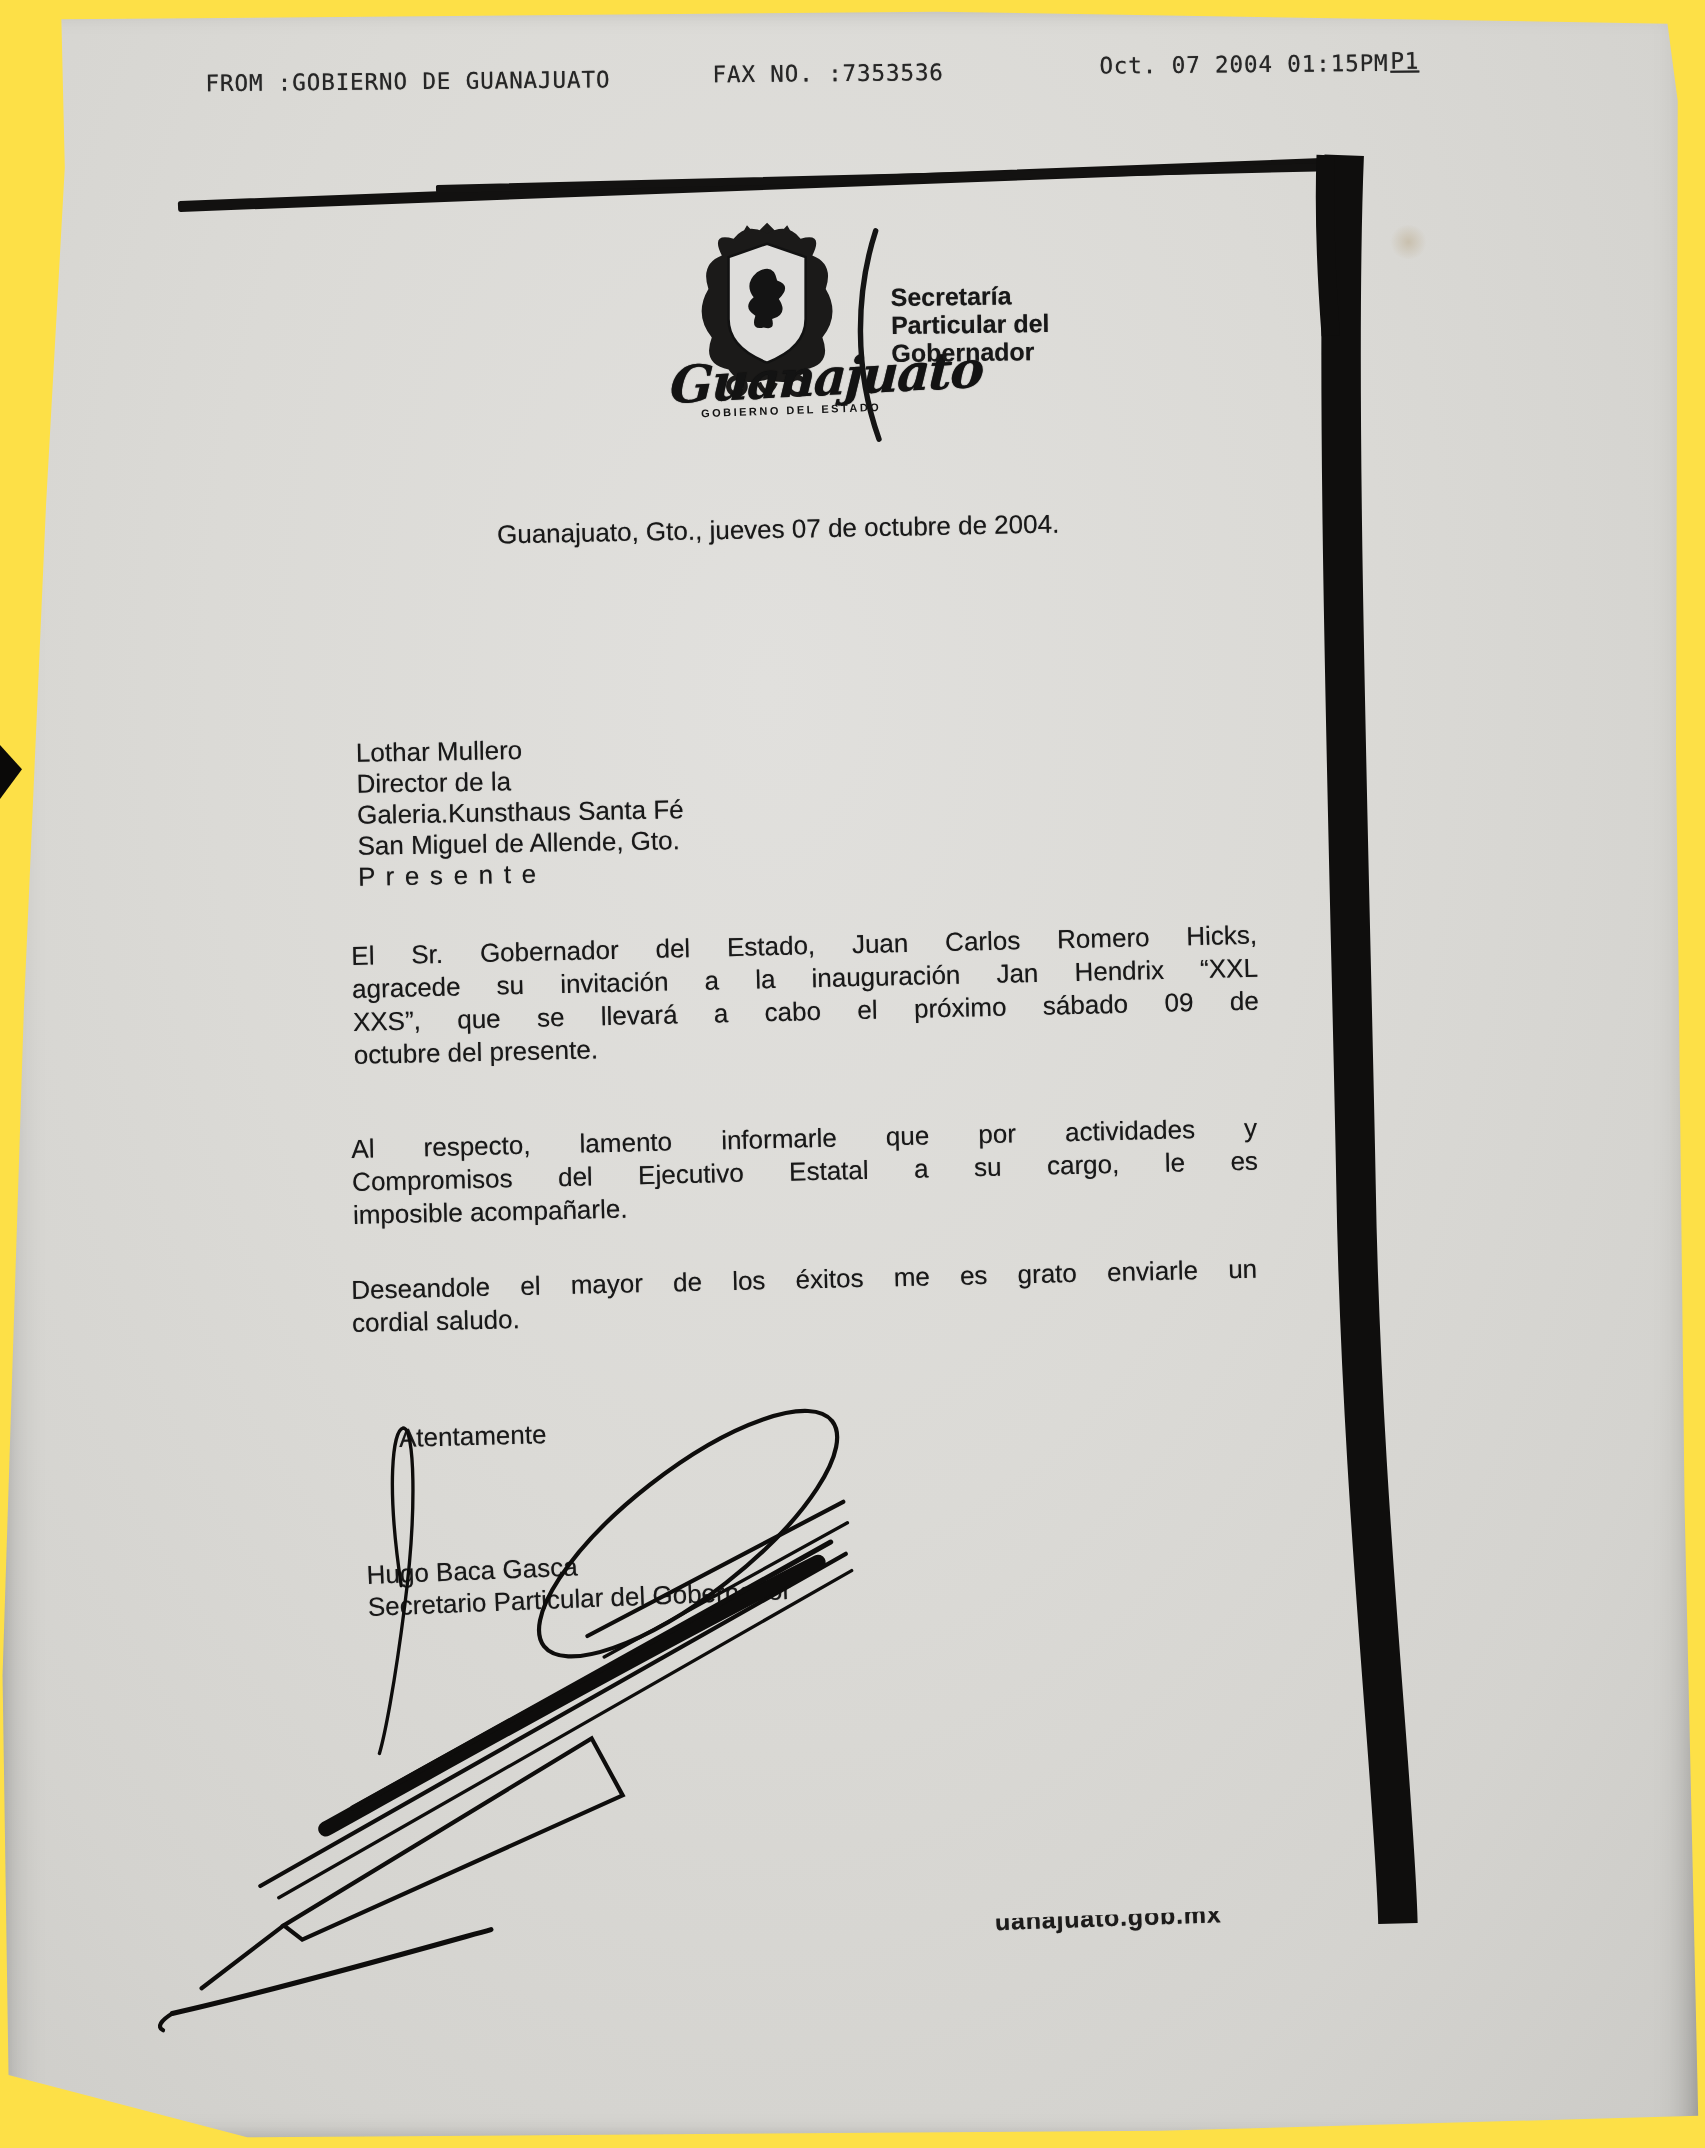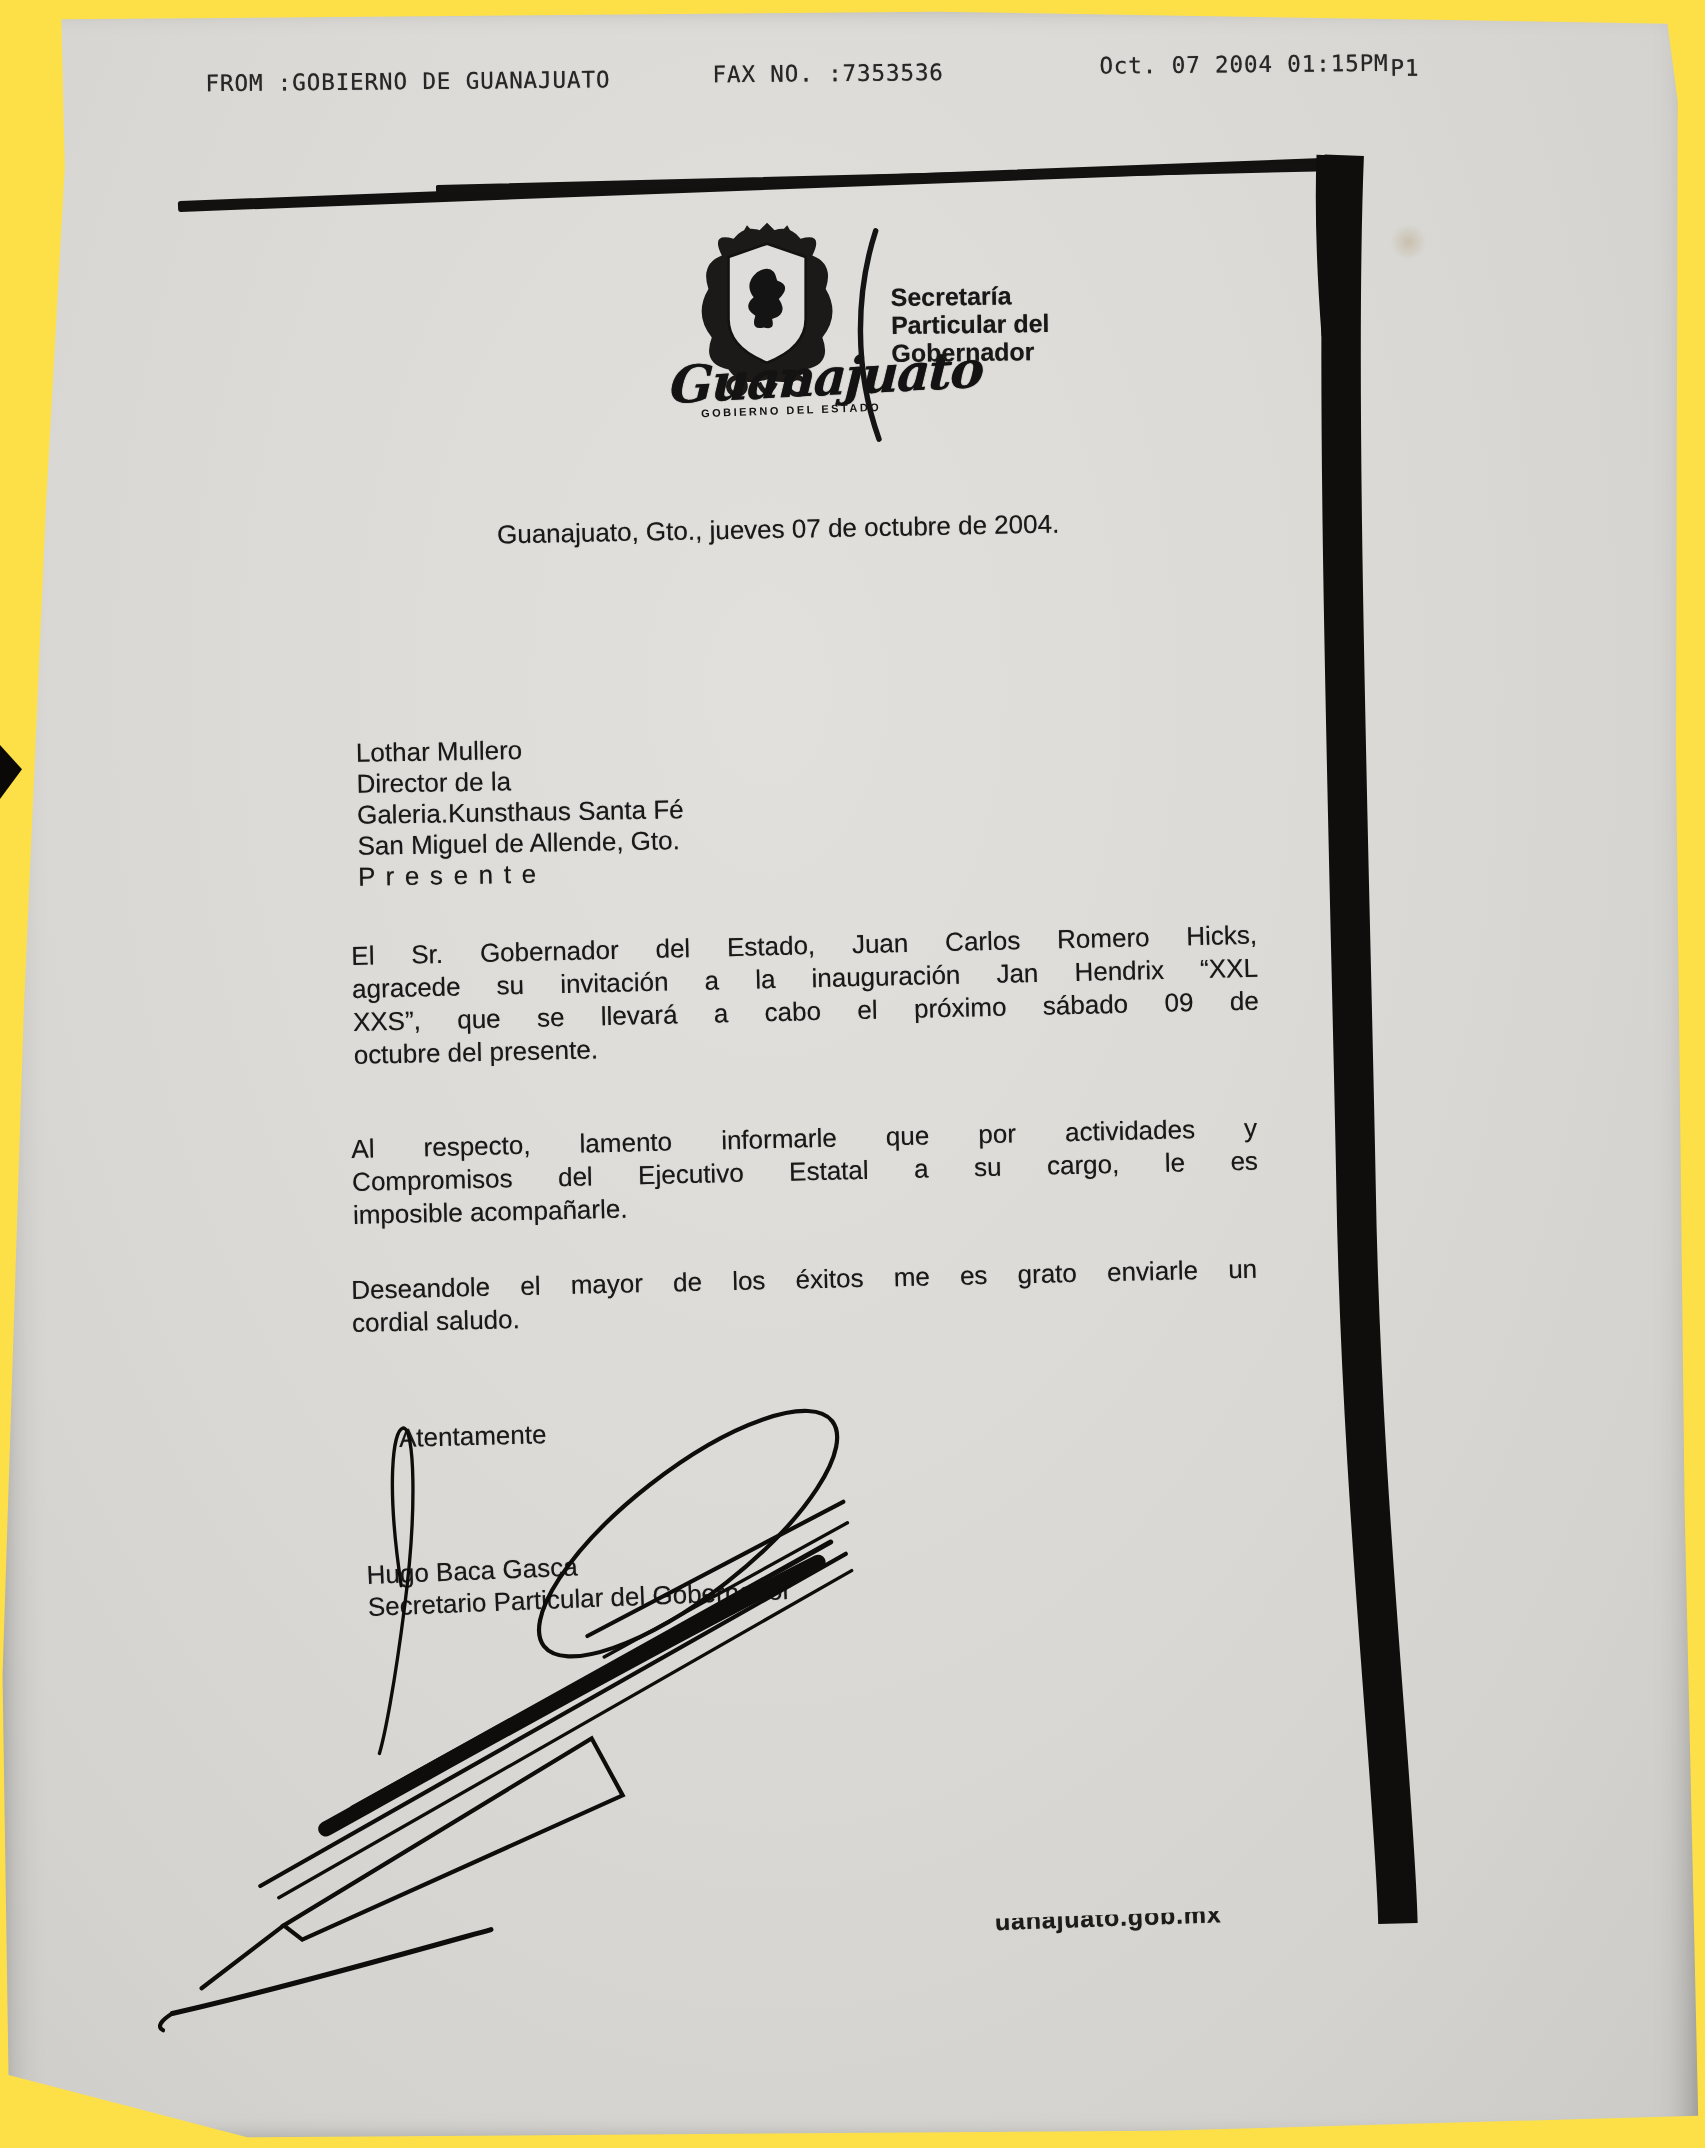--- a/index.html
+++ b/index.html
@@ -48,21 +48,21 @@
 <div class="scan">
 
   <div class="paper"></div>
   <div class="tear"></div>
   <div class="stain"></div>
 
   <div class="abs" style="inset:0;transform:rotate(-0.55deg);">
     <span class="abs faxfont" style="left:215px;top:64px;">FROM :GOBIERNO DE GUANAJUATO</span>
     <span class="abs faxfont" style="left:722px;top:60px;">FAX NO. :7353536</span>
     <span class="abs faxfont" style="left:1109px;top:55px;">Oct. 07 2004 01:15PM</span>
-    <span class="abs faxfont" style="left:1400px;top:60px;">P1</span>
+    <span class="abs faxfont" style="left:1400px;top:53px;text-decoration:underline;">P1</span>
   </div>
 
   <div class="stairbar"></div>
   <div class="stairbar2"></div>
   <svg class="abs" style="left:1292px;top:151px;" width="185" height="1796" viewBox="0 0 220 2140">
     <path d="M62,5 C50,300 70,900 76,1230 C82,1600 122,1950 126,2112" fill="none" stroke="#0f0e0d" stroke-width="47"></path>
     <path d="M40,5 C38,60 40,140 46,220" fill="none" stroke="#0f0e0d" stroke-width="22"></path>
   </svg>
 
   <svg class="abs" style="left:690px;top:220px;" width="155" height="189" viewBox="0 0 185 225">

